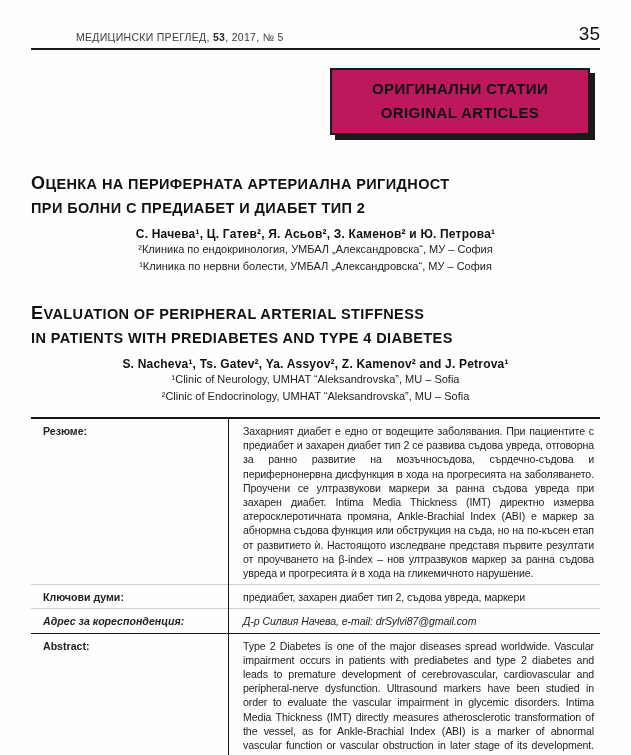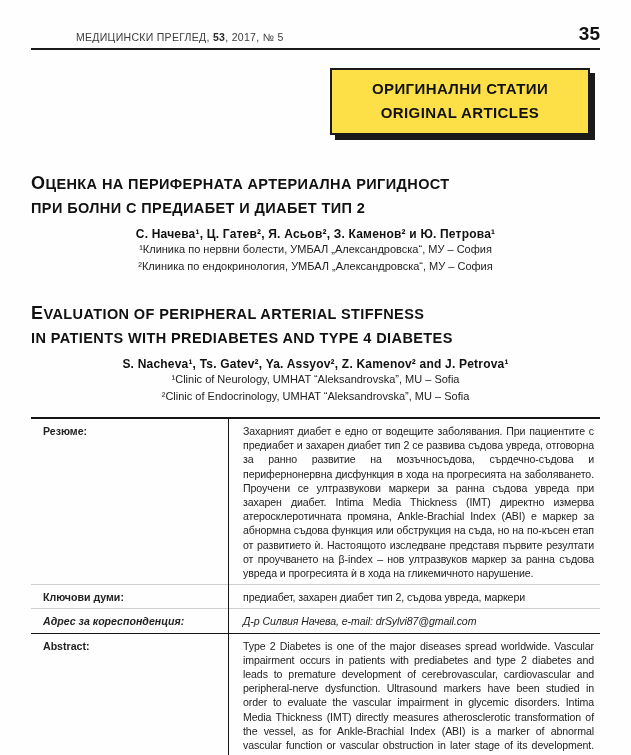--- a/index.html
+++ b/index.html
@@ -16,31 +16,31 @@
     overflow: hidden;
     background: #fefefe;
   }
   
   .page-header {
     display: flex; justify-content: space-between; align-items: flex-end;
     padding-top: 24px;
   }
   .journal-line { font-size: 10.5px; color: #3c3c3c; letter-spacing: 0.3px; padding-left: 45px; }
   .journal-line b { font-weight: bold; color: #2a2a2a; }
-  .page-number { font-size: 19px; font-weight: bold; color: #111; line-height: 1; }
+  .page-number { font-size: 19px; font-weight: normal; color: #111; line-height: 1; }
   .header-rule {
     border: none; border-top: 2px solid #1a1a1a;
     margin: 5px 0 0 0;
   }
   
   .section-box {
     width: 248px;
     margin: 18px 10px 0 auto;
     border: 2px solid #1a1a1a;
-    background: #fde047;
+    background: #be185d;
     box-shadow: 5px 5px 0 0 #1a1a1a;
     text-align: center;
     padding: 7px 4px 8px 4px;
   }
   .section-box .box-line {
     font-size: 15px; font-weight: bold; letter-spacing: 0.4px;
     line-height: 24px; color: #111;
   }
   
   .title-block { text-align: left; margin-top: 36px; }
@@ -104,22 +104,22 @@
   <div class="section-box">
     <div class="box-line">ОРИГИНАЛНИ СТАТИИ</div>
     <div class="box-line">ORIGINAL ARTICLES</div>
   </div>
 
   <div class="title-block">
     <span class="title-line">ОЦЕНКА НА ПЕРИФЕРНАТА АРТЕРИАЛНА РИГИДНОСТ</span>
     <span class="title-line">ПРИ БОЛНИ С ПРЕДИАБЕТ И ДИАБЕТ ТИП 2</span>
   </div>
   <div class="authors">С. Начева¹, Ц. Гатев², Я. Асьов², З. Каменов² и Ю. Петрова¹</div>
+  <div class="affiliation">²Клиника по ендокринология, УМБАЛ „Александровска“, МУ – София</div>
   <div class="affiliation">¹Клиника по нервни болести, УМБАЛ „Александровска“, МУ – София</div>
-  <div class="affiliation">²Клиника по ендокринология, УМБАЛ „Александровска“, МУ – София</div>
 
   <div class="title-block en">
     <span class="title-line">EVALUATION OF PERIPHERAL ARTERIAL STIFFNESS</span>
     <span class="title-line">IN PATIENTS WITH PREDIABETES AND TYPE 4 DIABETES</span>
   </div>
   <div class="authors">S. Nacheva¹, Ts. Gatev², Ya. Assyov², Z. Kamenov² and J. Petrova¹</div>
   <div class="affiliation">¹Clinic of Neurology, UMHAT “Aleksandrovska”, MU – Sofia</div>
   <div class="affiliation">²Clinic of Endocrinology, UMHAT “Aleksandrovska”, MU – Sofia</div>
 
   <table class="info-table">

